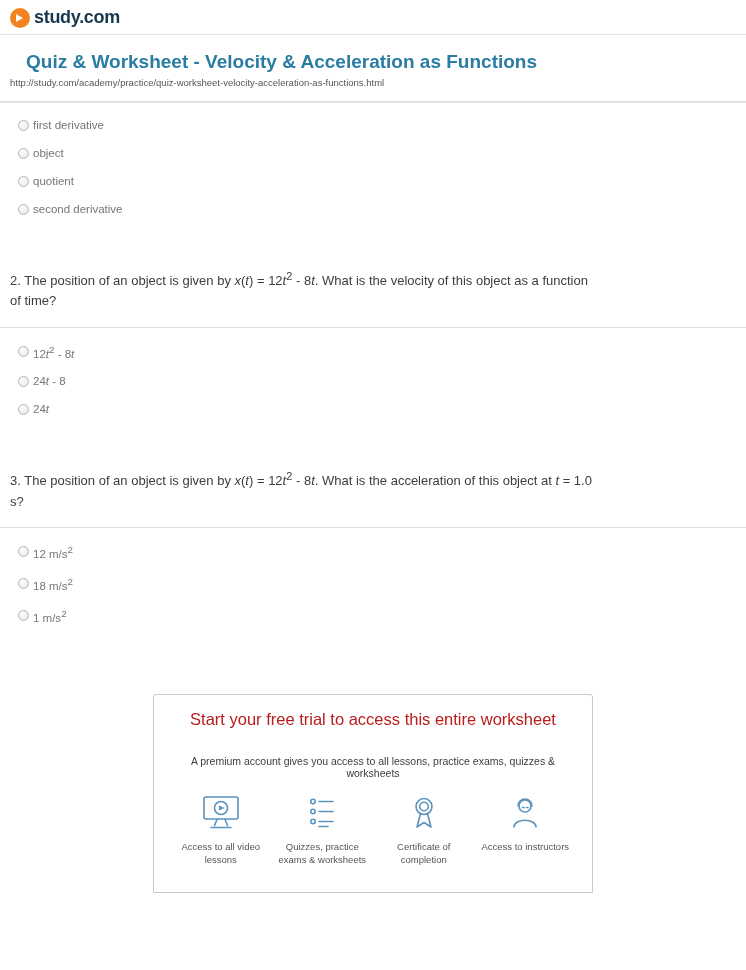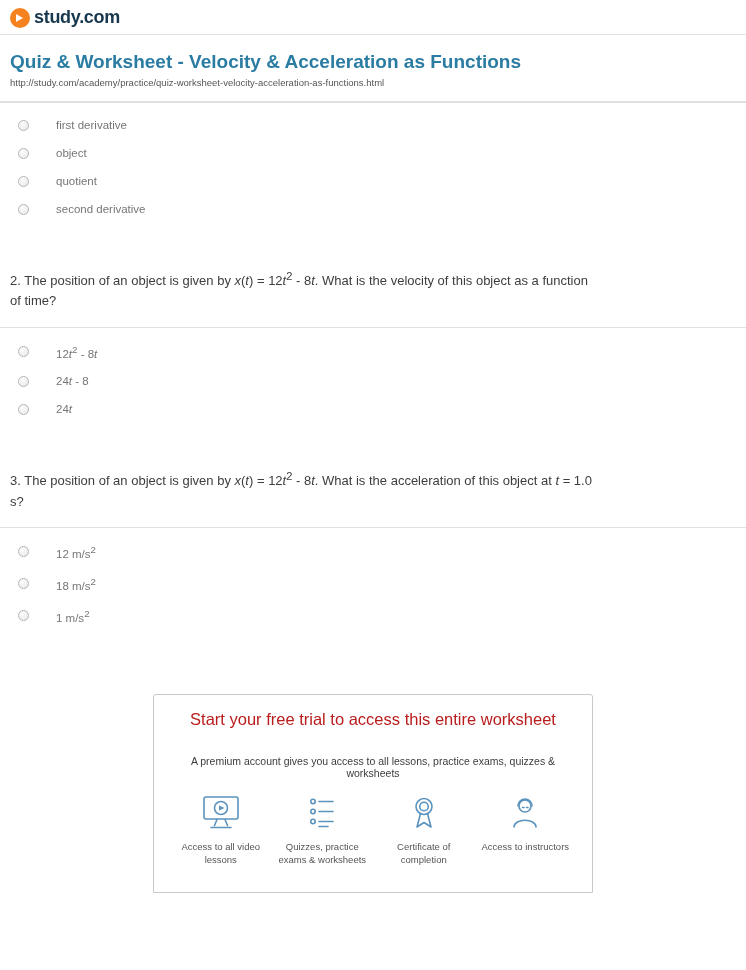--- a/index.html
+++ b/index.html
@@ -22,35 +22,35 @@
   }
   .logo-circle.big { width:20px; height:20px; }
   .play-tri { width:0; height:0; border-style:solid; border-color:transparent; }
   .big .play-tri { border-left:7px solid #fff; border-top-width:4.5px; border-bottom-width:4.5px; margin-left:2px; }
   .logo-text { font-weight:bold; color:#16374e; letter-spacing:-0.3px; }
   .logo-text.big { font-size:18px; }
 
   
   .title-block { padding:16px 10px 0; }
   h1.page-title {
-    margin:0 0 4px; font-size:19px; font-weight:bold; color:#2b7ca3;
+    margin:0 16px 4px; font-size:19px; font-weight:bold; color:#2b7ca3;
   }
   .page-url { margin:0 0 13px; font-size:9.5px; color:#555; }
   hr.divider { border:none; border-top:1px solid #e0e0e0; margin:0; }
 
   
   .q-text {
     padding:0 10px; margin:29px 0 15px;
     font-size:13px; color:#3d3d3d; line-height:1.55;
     max-width:590px;
   }
   sup { font-size:0.85em; }
   .options { padding:8px 10px 16px; }
   .option {
-    display:flex; align-items:center; gap:27px;
+    display:flex; align-items:center; gap:4px;
     padding:8px 0; cursor:pointer;
   }
   .radio {
     width:11px; height:11px; box-sizing:border-box; flex:0 0 auto;
     border:1px solid #b5b5b5; border-radius:50%;
     background:radial-gradient(circle at 35% 30%, #fdfdfd, #e6e6e6);
     margin-left:8px;
   }
   .option-label { font-size:11.5px; color:#767676; }
 

